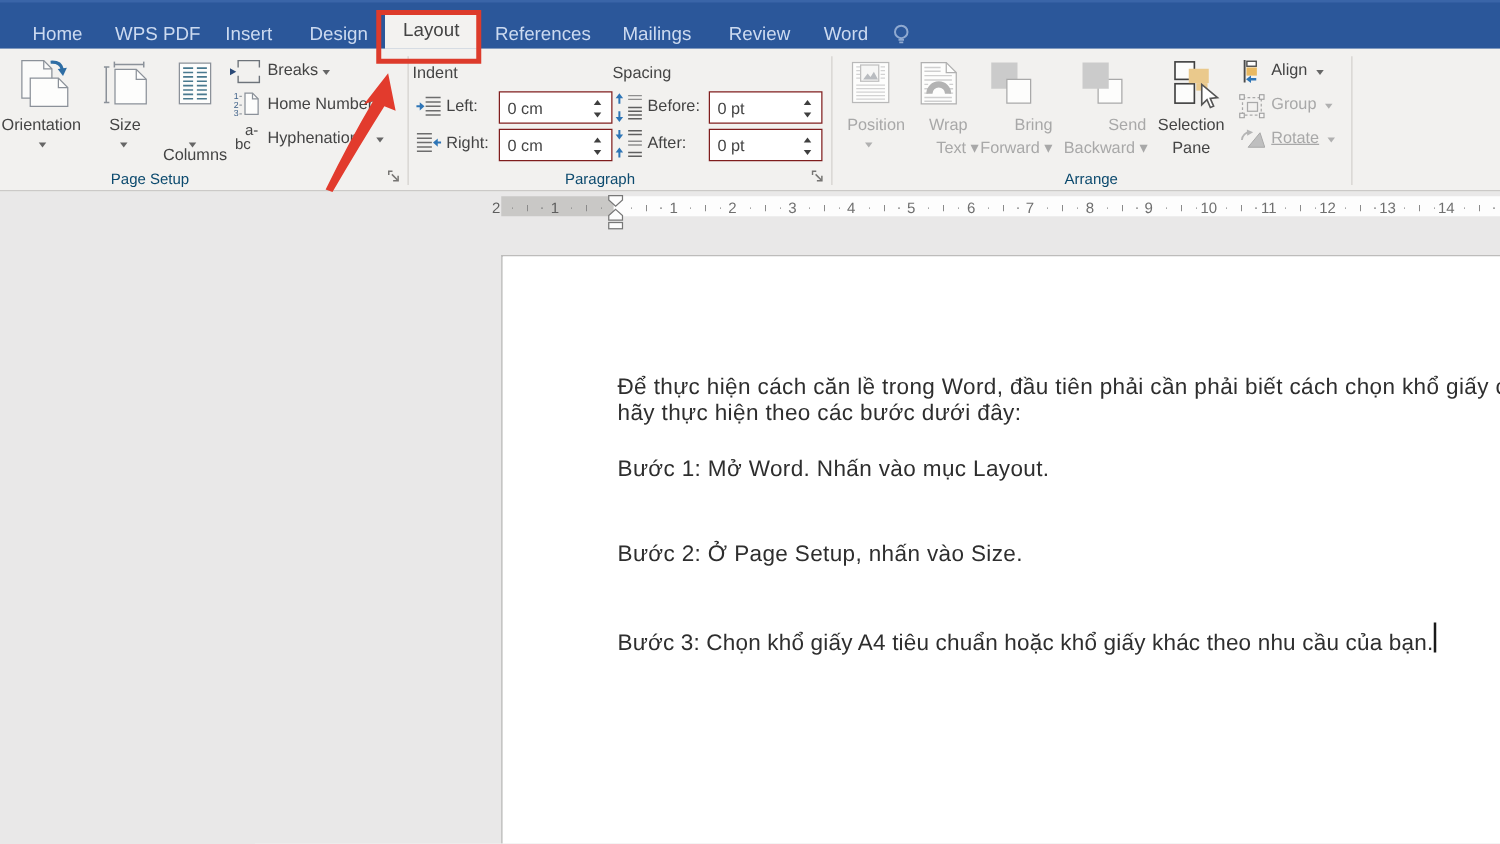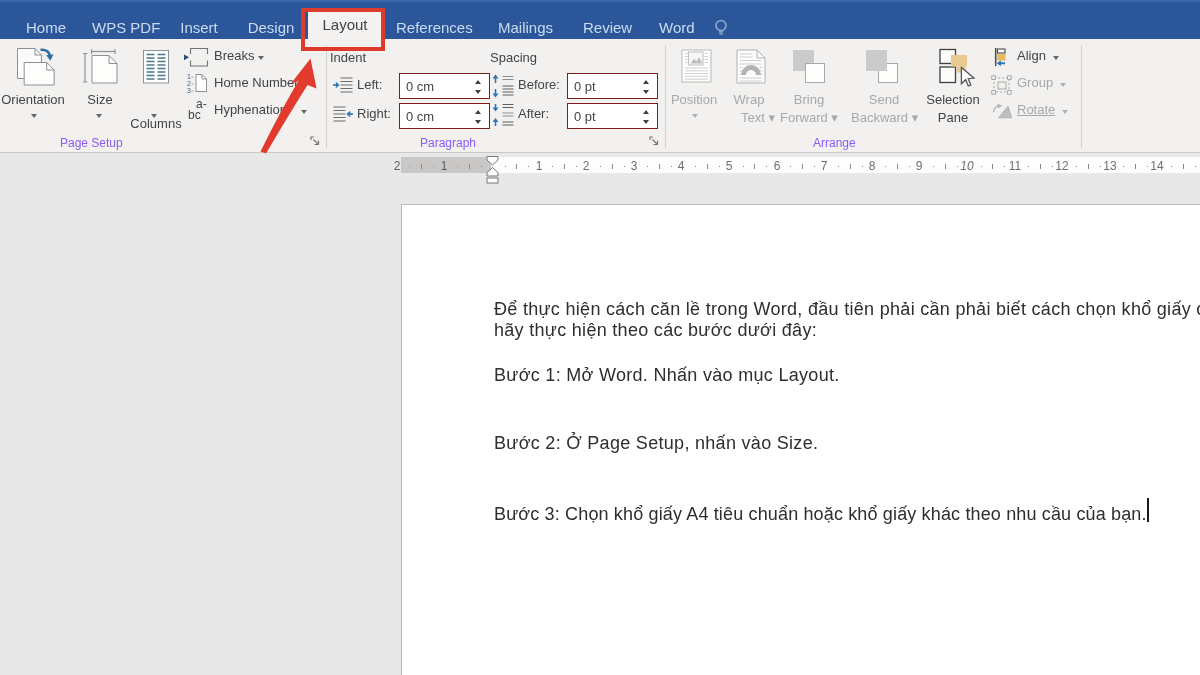--- a/index.html
+++ b/index.html
@@ -9,22 +9,22 @@
 
 
 #tabbar { position:absolute; left:0; top:0; width:1200px; height:39px; background:#2b579a; border-top:2px solid #3a65a8; }
 .tab { position:absolute; top:12px; height:27px; line-height:27px; color:#ccdaf0; font-size:15px; text-align:center; white-space:nowrap; }
 #activetab { position:absolute; left:308px; top:10px; width:74px; height:29px; background:#f3f2f0; color:#444; font-size:15px; text-align:center; line-height:29px; }
 
 
 #ribbon { position:absolute; left:0; top:39px; width:1200px; height:114px; background:#f2f1ef; border-bottom:1px solid #cbc9c7; }
 .vsep { position:absolute; top:6px; height:103px; width:1px; background:#d4d1ce; }
 .biglabel { position:absolute; font-size:13px; color:#444; text-align:center; white-space:nowrap; line-height:18px; }
-.gray { color:#a8a8a8 !important; }
-.grouplabel { position:absolute; top:97px; font-size:12px; color:#8b5cf6; white-space:nowrap; }
+.gray { color:#a8a8a8 !important;text-align:right; }
+.grouplabel { position:absolute; top:97px; font-size:12px; color:#0c4a6e; text-align:center; white-space:nowrap; }
 .small-label { position:absolute; font-size:13px; color:#444; white-space:nowrap; }
 .dd { position:absolute; width:0; height:0; border-left:3.5px solid transparent; border-right:3.5px solid transparent; border-top:4px solid #666; }
 .dd.gray2 { border-top-color:#b0b0b0; }
 .spin { position:absolute; width:91px; height:26px; background:#fff; border:1px solid #7f1d1d; }
 .spin .val { position:absolute; left:6px; top:5px; font-size:13px; color:#444; }
 .spin .up { position:absolute; right:8px; top:6px; width:0; height:0; border-left:3px solid transparent; border-right:3px solid transparent; border-bottom:4px solid #3f3f3f; }
 .spin .dn { position:absolute; right:8px; top:16px; width:0; height:0; border-left:3px solid transparent; border-right:3px solid transparent; border-top:4px solid #3f3f3f; }
 
 
 #docarea { position:absolute; left:0; top:154px; width:1200px; height:521px; background:#e9e8e8; }
@@ -279,21 +279,21 @@
       <span class="rnum" style="left:434px;color:#5e5e5e;">1</span>
       <span class="rnum" style="left:529px;">1</span>
       <span class="rnum" style="left:576px;">2</span>
       <span class="rnum" style="left:624px;">3</span>
       <span class="rnum" style="left:671px;">4</span>
       <span class="rnum" style="left:719px;">5</span>
       <span class="rnum" style="left:767px;">6</span>
       <span class="rnum" style="left:814px;">7</span>
       <span class="rnum" style="left:862px;">8</span>
       <span class="rnum" style="left:909px;">9</span>
-      <span class="rnum" style="left:957px;font-style:italic;">10</span>
+      <span class="rnum" style="left:957px;">10</span>
       <span class="rnum" style="left:1005px;">11</span>
       <span class="rnum" style="left:1052px;">12</span>
       <span class="rnum" style="left:1100px;">13</span>
       <span class="rnum" style="left:1147px;">14</span>
     </div>
     <svg class="abs" style="left:486px;top:1px;" width="13" height="29" viewBox="0 0 13 29">
       <path d="M1 1.5 h11 v3.5 l-5.5 5 l-5.5 -5 z" fill="#fdfdfd" stroke="#777" stroke-width="1"></path>
       <path d="M6.5 12.5 l5.5 5 v3.5 h-11 v-3.5 z" fill="#fdfdfd" stroke="#777" stroke-width="1"></path>
       <rect x="1" y="23" width="11" height="5" fill="#fdfdfd" stroke="#777" stroke-width="1"></rect>
     </svg>

